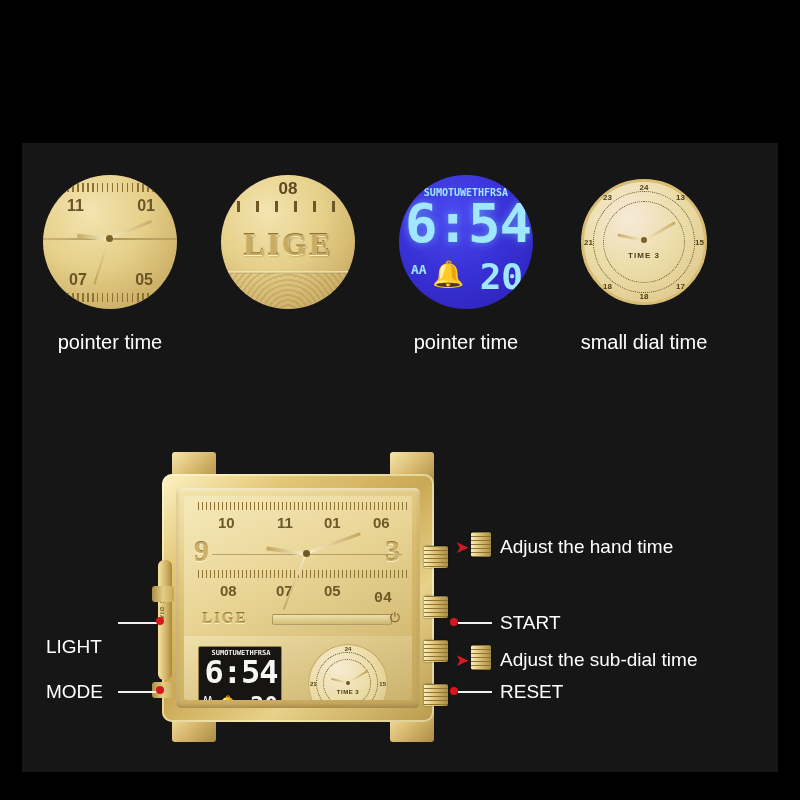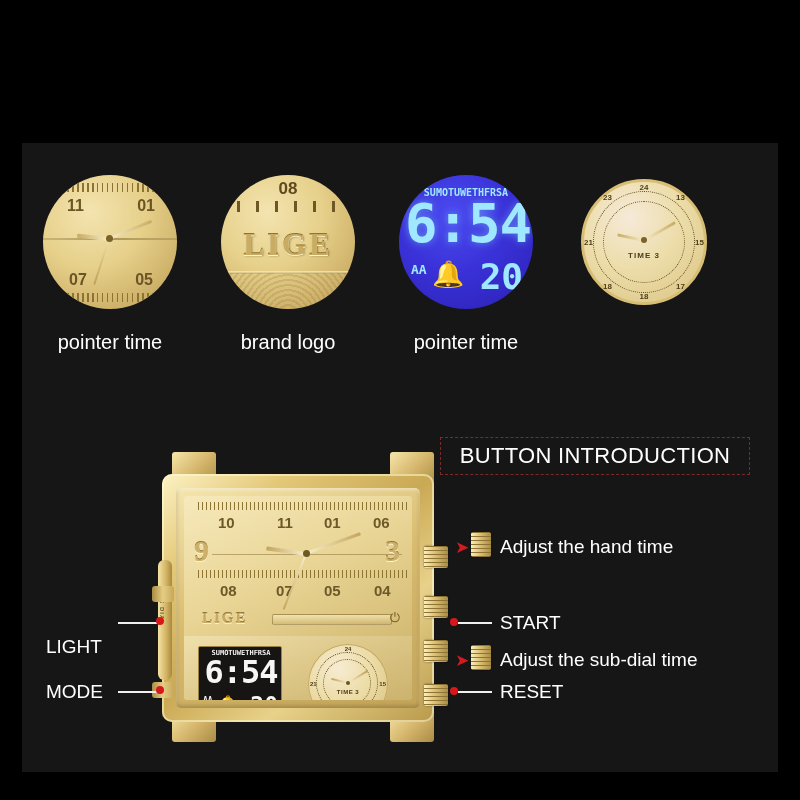--- a/index.html
+++ b/index.html
@@ -159,21 +159,21 @@
   }
 
   .dial-top { position:absolute; left:0; top:0; width:100%; height:108px; }
   .dt-ticks { position:absolute; left:14px; width:212px; height:8px;
               background:repeating-linear-gradient(to right,#8e7433 0 1px, transparent 1px 4px); }
   .dt-ticks.a { top:6px; } .dt-ticks.b { top:74px; }
   .dnum { position:absolute; color:#6d5828; font-size:15px; font-weight:700; }
   .dn10 { left:34px;  top:18px; } .dn11 { left:93px;  top:18px; }
   .dn01 { left:140px; top:18px; } .dn02 { left:189px; top:18px; }
   .dn08 { left:36px;  top:86px; } .dn07 { left:92px;  top:86px; }
-  .dn05 { left:140px; top:86px; } .dn04 { left:190px; top:86px; }
+  .dn05 { left:140px; top:86px; } .dn04 { left:190px; top:94px;font-family:Liberation Mono, monospace; }
   .big-idx {
     position:absolute; font-size:30px; font-weight:700; color:#cdb06a;
     text-shadow:0 1px 0 #fdf4cd, 0 -1px 0 #8e7434;
     font-family:"Liberation Serif", serif;
   }
   .bi9 { left:10px;  top:38px; } .bi3 { right:12px; top:38px; }
   .dial-hline { position:absolute; left:28px; top:58px; width:190px; height:1px;
                 background:rgba(120,95,40,.45); }
   .mh { position:absolute; transform-origin:0 50%; border-radius:1px;
         background:linear-gradient(to right,#f9f0cd,#c3a55c); }
@@ -318,21 +318,20 @@
     </div>
 
     <div class="feature" style="left:186px;">
       <div class="fcircle gold-face c2">
         <span class="num lg08">08</span>
         <span class="lgticks"></span>
         <span class="brand">LIGE</span>
         <span class="seam"></span>
         <span class="guil"></span>
       </div>
-      <div class="flabel">brand logo</div>
     </div>
 
     <div class="feature" style="left:364px;">
       <div class="fcircle lcd-face c3">
         <span class="days">SUMOTUWETHFRSA</span>
         <span class="big">6:54</span>
         <span class="am">AA</span>
         <span class="bell">🔔</span>
         <span class="sec">20</span>
       </div>
@@ -350,26 +349,24 @@
         <span class="lbl t17">17</span>
         <span class="lbl t18">18</span>
         <span class="lbl t19">18</span>
         <span class="lbl t21">21</span>
         <span class="lbl t23">23</span>
         <span class="timetxt">TIME 3</span>
         <span class="hand h-a"></span>
         <span class="hand h-b"></span>
         <span class="pivot pv"></span>
       </div>
+      <div class="flabel">small dial time</div>
     </div>
   </div>
 
-  <div id="btn-intro">
-    <span>BUTTON INTRODUCTION</span>
-  </div>
 
   <div id="watch">
     <span class="lug lug-tl"></span>
     <span class="lug lug-tr"></span>
     <span class="lug lug-bl"></span>
     <span class="lug lug-br"></span>
 
     <div id="case">
       <span class="guard">
         <span class="vtxt">TIME DIAL</span>

